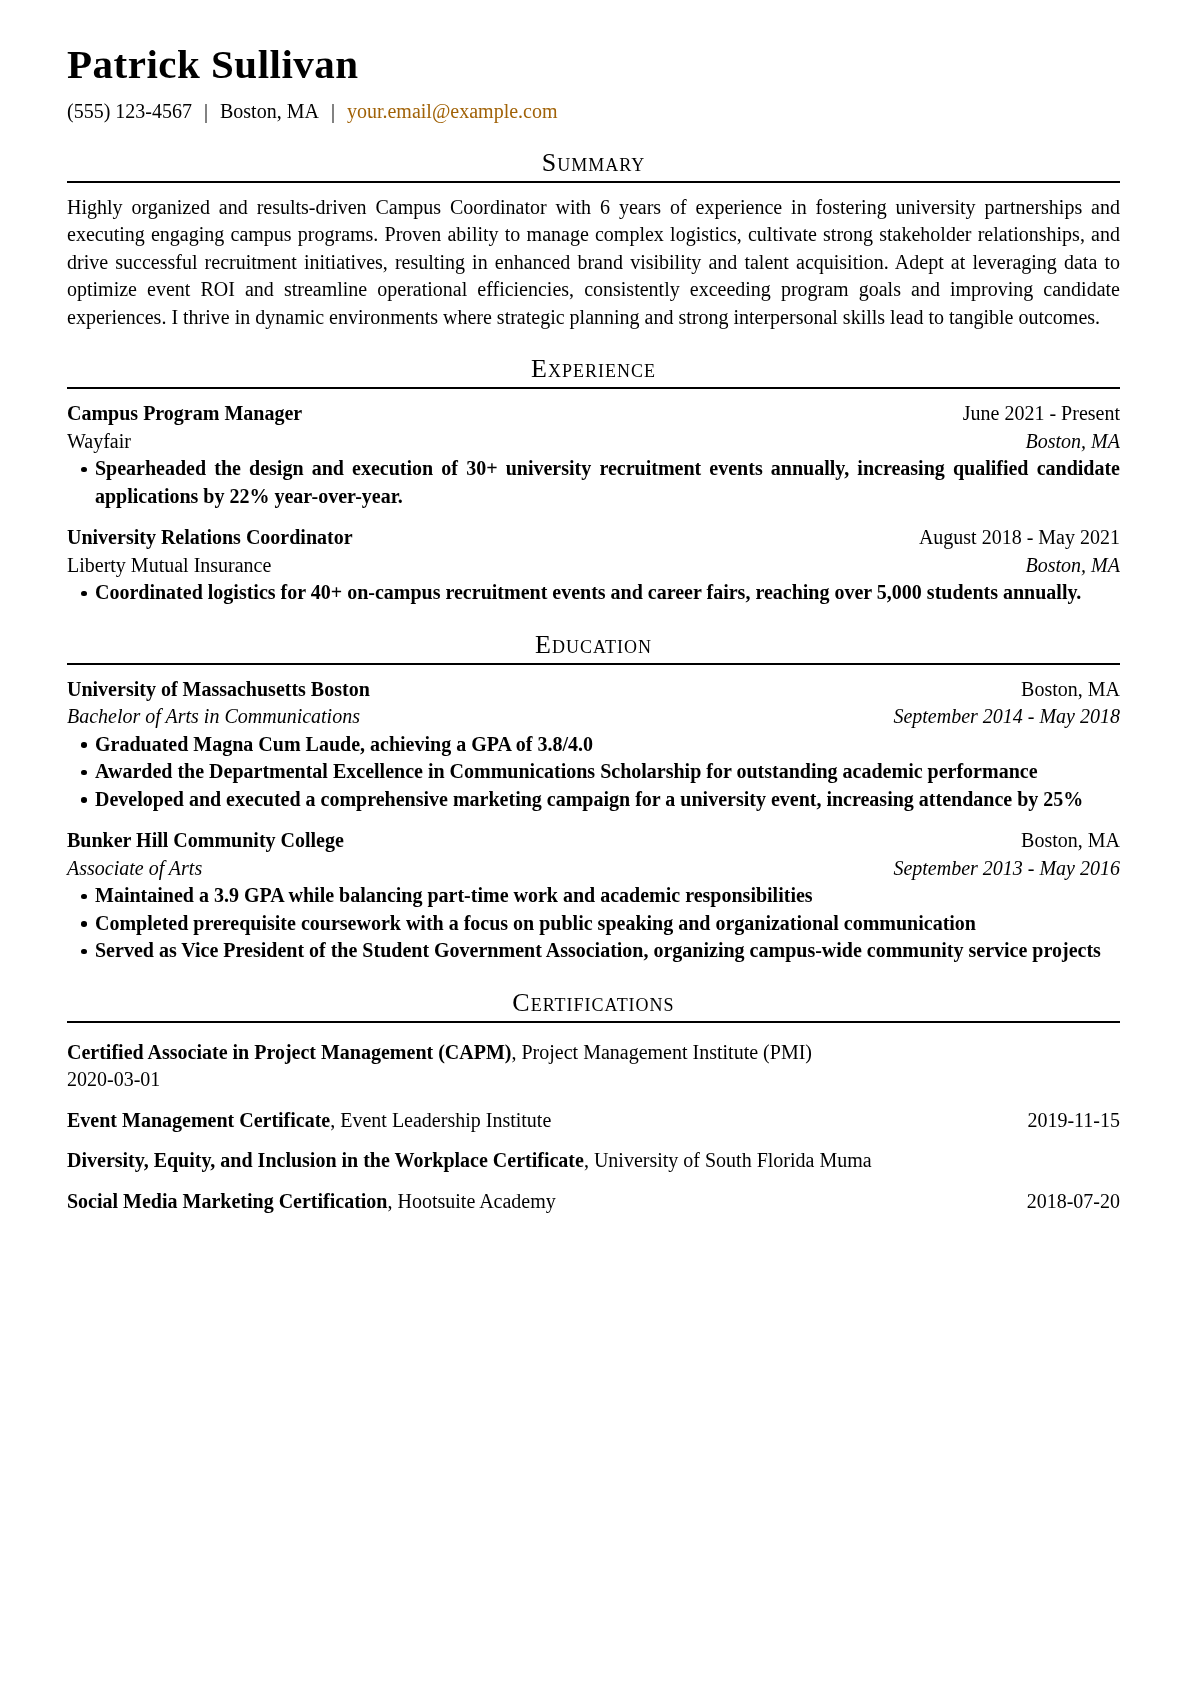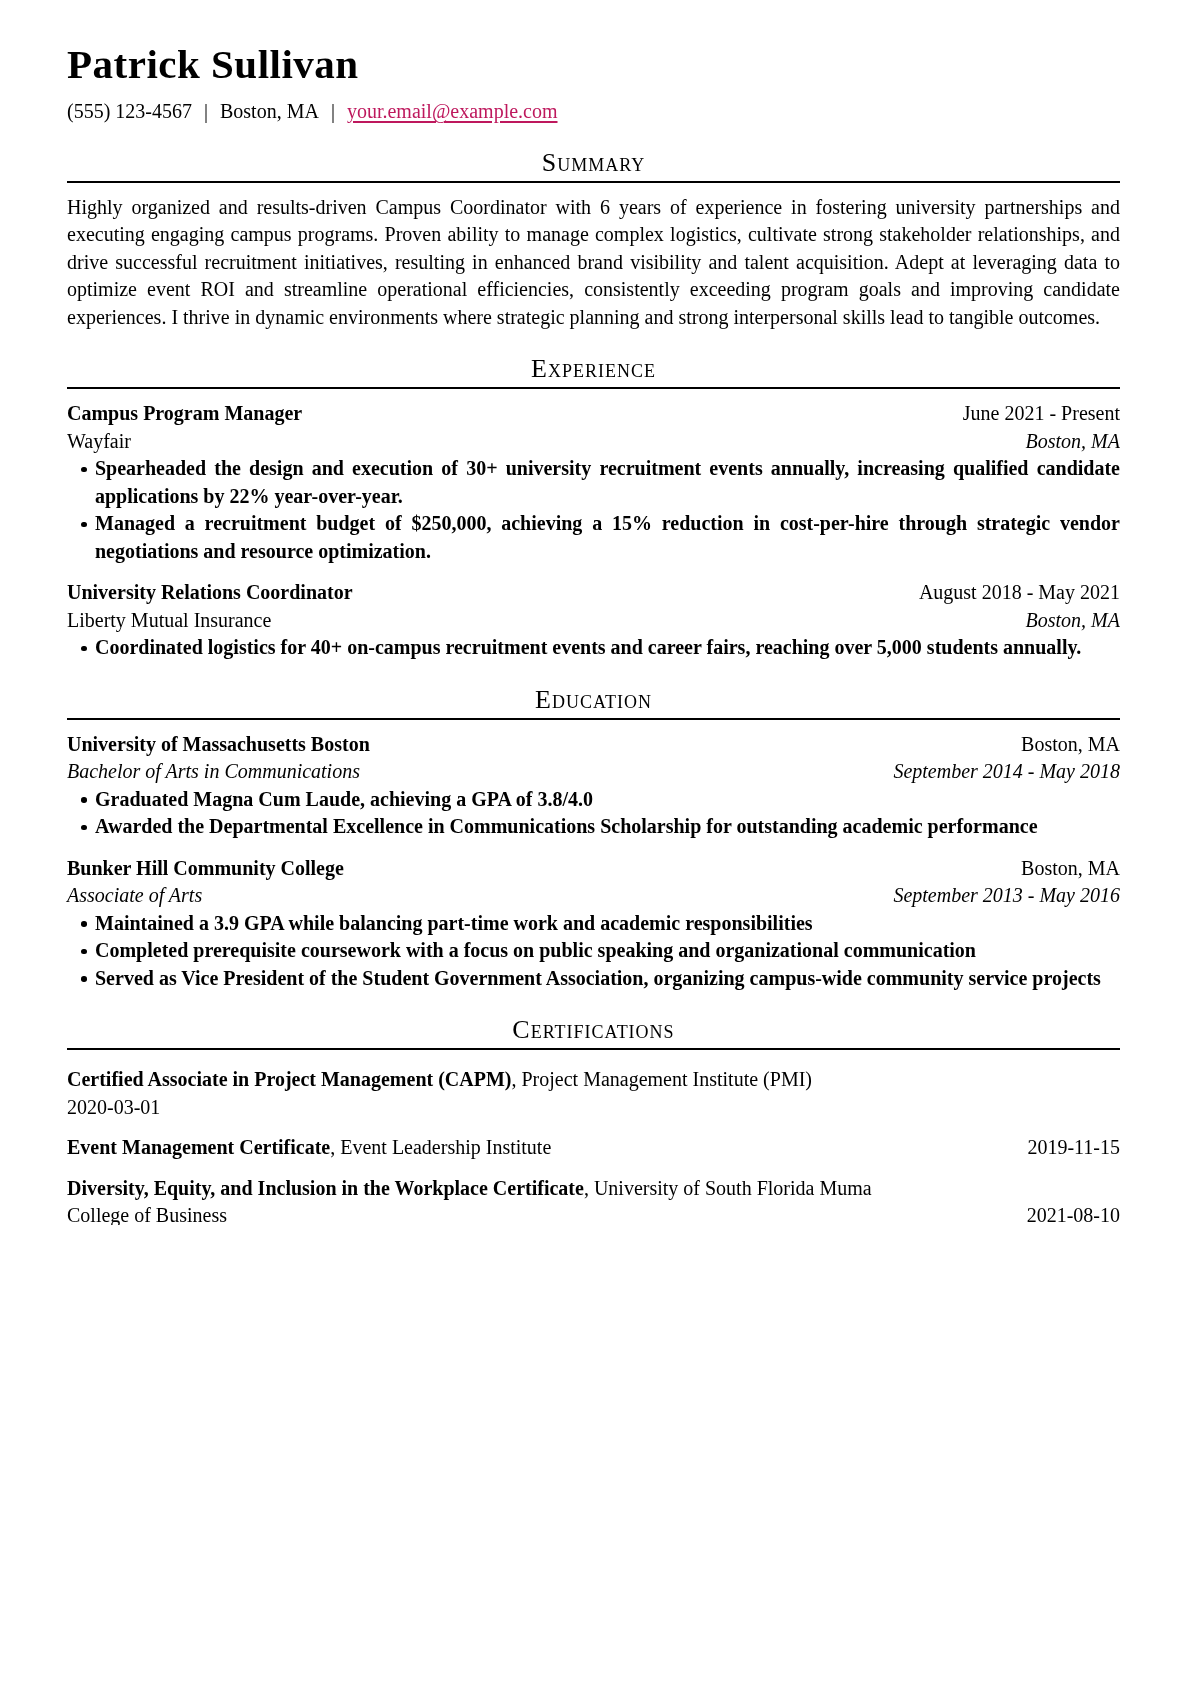--- a/index.html
+++ b/index.html
@@ -32,22 +32,21 @@
   }
   .contact {
     font-size: 20px;
     line-height: 28px;
   }
   .contact .sep {
     display: inline-block;
     margin: 0 12px;
   }
   .contact a.email {
-    color: #be185d;
-    text-decoration: underline;
+    color: #a16207;
     text-underline-offset: 3px;
     cursor: pointer;
   }
 
   
   section { margin-top: 23px; }
   h2.sec-h {
     margin: 0;
     font-size: 26px;
     line-height: 1.15;
@@ -137,21 +136,20 @@
       <div class="row">
         <span class="bold">Campus Program Manager</span>
         <span>June 2021 - Present</span>
       </div>
       <div class="row">
         <span>Wayfair</span>
         <span class="italic">Boston, MA</span>
       </div>
       <ul class="bullets">
         <li>Spearheaded the design and execution of 30+ university recruitment events annually, increasing qualified candidate applications by 22% year-over-year.</li>
-        <li>Managed a recruitment budget of $250,000, achieving a 15% reduction in cost-per-hire through strategic vendor negotiations and resource optimization.</li>
       </ul>
     </div>
 
     <div class="entry">
       <div class="row">
         <span class="bold">University Relations Coordinator</span>
         <span>August 2018 - May 2021</span>
       </div>
       <div class="row">
         <span>Liberty Mutual Insurance</span>
@@ -172,20 +170,21 @@
         <span class="bold">University of Massachusetts Boston</span>
         <span>Boston, MA</span>
       </div>
       <div class="row">
         <span class="italic">Bachelor of Arts in Communications</span>
         <span class="italic">September 2014 - May 2018</span>
       </div>
       <ul class="bullets">
         <li>Graduated Magna Cum Laude, achieving a GPA of 3.8/4.0</li>
         <li>Awarded the Departmental Excellence in Communications Scholarship for outstanding academic performance</li>
+        <li>Developed and executed a comprehensive marketing campaign for a university event, increasing attendance by 25%</li>
       </ul>
     </div>
 
     <div class="entry">
       <div class="row">
         <span class="bold">Bunker Hill Community College</span>
         <span>Boston, MA</span>
       </div>
       <div class="row">
         <span class="italic">Associate of Arts</span>
@@ -210,24 +209,20 @@
 
     <div class="cert">
       <div class="flexline">
         <span><span class="bold">Event Management Certificate</span><span>, Event Leadership Institute</span></span>
         <span class="date">2019-11-15</span>
       </div>
     </div>
 
     <div class="cert">
       <div><span class="bold">Diversity, Equity, and Inclusion in the Workplace Certificate</span><span>, University of South Florida Muma</span></div>
-      <div class="flexline">
-        <span>College of Business</span>
-        <span class="date">2021-08-10</span>
-      </div>
     </div>
 
     <div class="cert">
       <div class="flexline">
         <span><span class="bold">Social Media Marketing Certification</span><span>, Hootsuite Academy</span></span>
         <span class="date">2018-07-20</span>
       </div>
     </div>
   </section>
 

